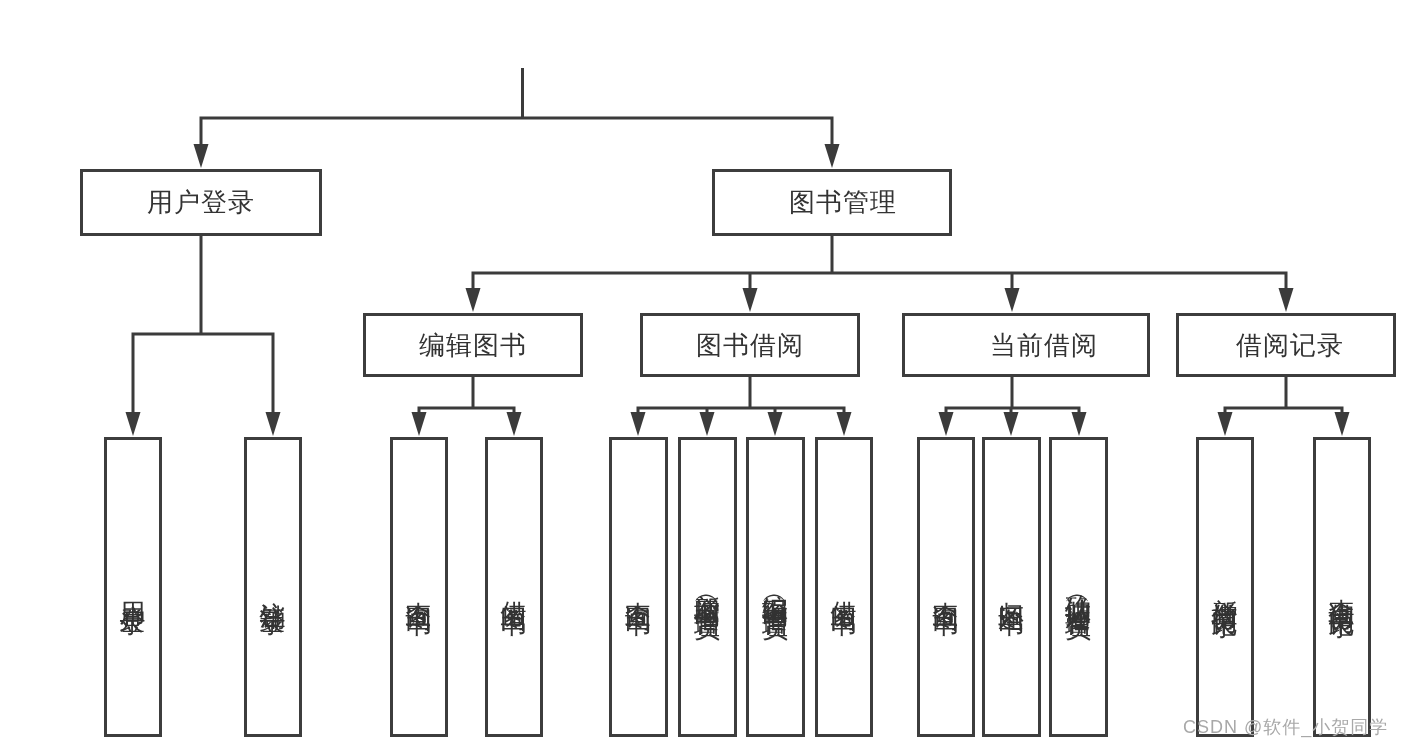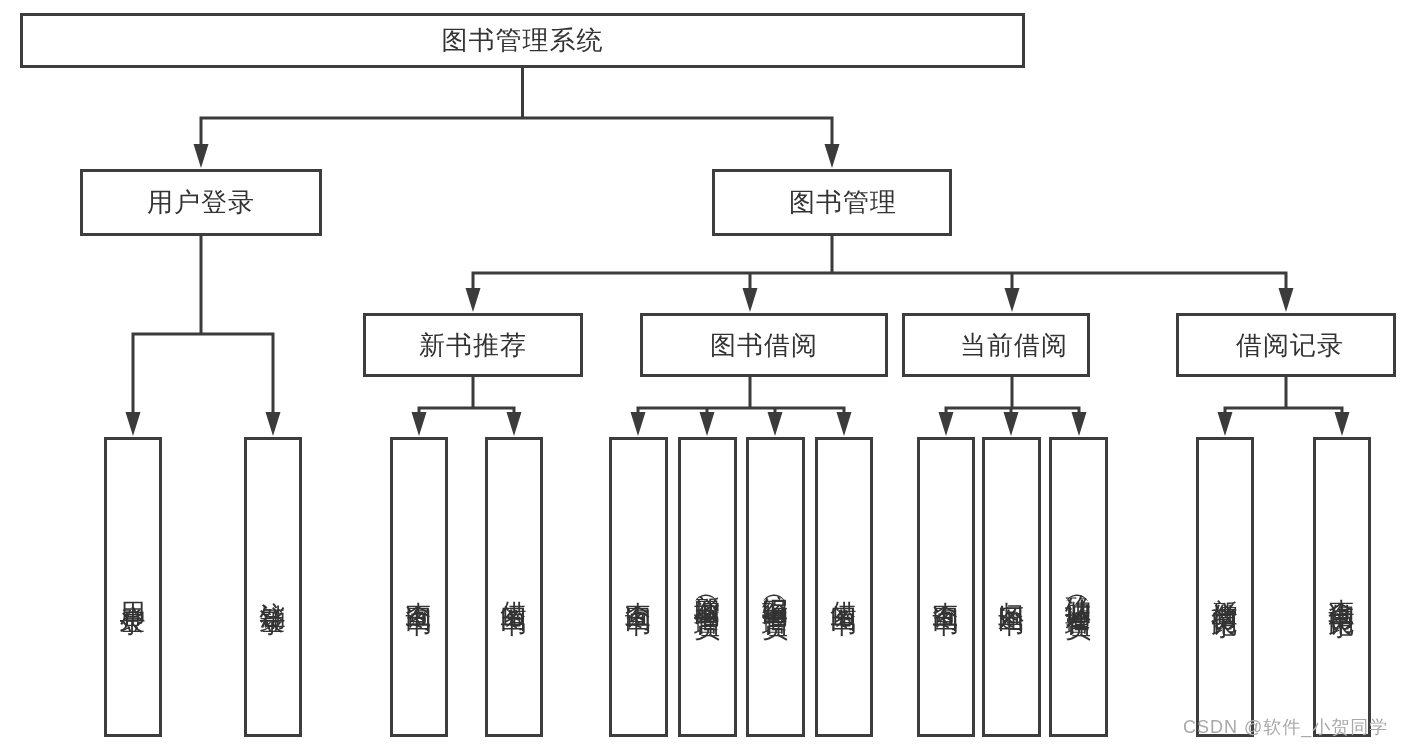--- a/index.html
+++ b/index.html
@@ -62,38 +62,35 @@
       <polygon points="767.5,412 782.5,412 775,436"></polygon>
       <polygon points="836.5,412 851.5,412 844,436"></polygon>
       <polygon points="938.5,412 953.5,412 946,436"></polygon>
       <polygon points="1003.5,412 1018.5,412 1011,436"></polygon>
       <polygon points="1071.5,412 1086.5,412 1079,436"></polygon>
       <polygon points="1217.5,412 1232.5,412 1225,436"></polygon>
       <polygon points="1334.5,412 1349.5,412 1342,436"></polygon>
     </g>
   </svg>
 
-  <div class="box hbox root" style="left:20px;top:13px;width:1005px;height:55px;">
-    <span>图书管理系统</span>
-  </div>
 
   <div class="box hbox" style="left:80px;top:169px;width:242px;height:67px;">
     <span>用户登录</span>
   </div>
   <div class="box hbox" style="left:712px;top:169px;width:240px;height:67px;padding-left:22px;">
     <span>图书管理</span>
   </div>
 
   <div class="box hbox" style="left:363px;top:313px;width:220px;height:64px;">
-    <span>新书推荐</span>
+    <span>编辑图书</span>
   </div>
-  <div class="box hbox" style="left:640px;top:313px;width:248px;height:64px;">
+  <div class="box hbox" style="left:640px;top:313px;width:220px;height:64px;">
     <span>图书借阅</span>
   </div>
-  <div class="box hbox" style="left:902px;top:313px;width:188px;height:64px;padding-left:36px;">
+  <div class="box hbox" style="left:902px;top:313px;width:248px;height:64px;padding-left:36px;">
     <span>当前借阅</span>
   </div>
   <div class="box hbox" style="left:1176px;top:313px;width:220px;height:64px;padding-left:8px;">
     <span>借阅记录</span>
   </div>
 
   <div class="box vbox" style="left:104px;top:437px;width:58px;height:300px;">
     <span class="vtext">用户登录</span>
   </div>
   <div class="box vbox" style="left:244px;top:437px;width:58px;height:300px;">

